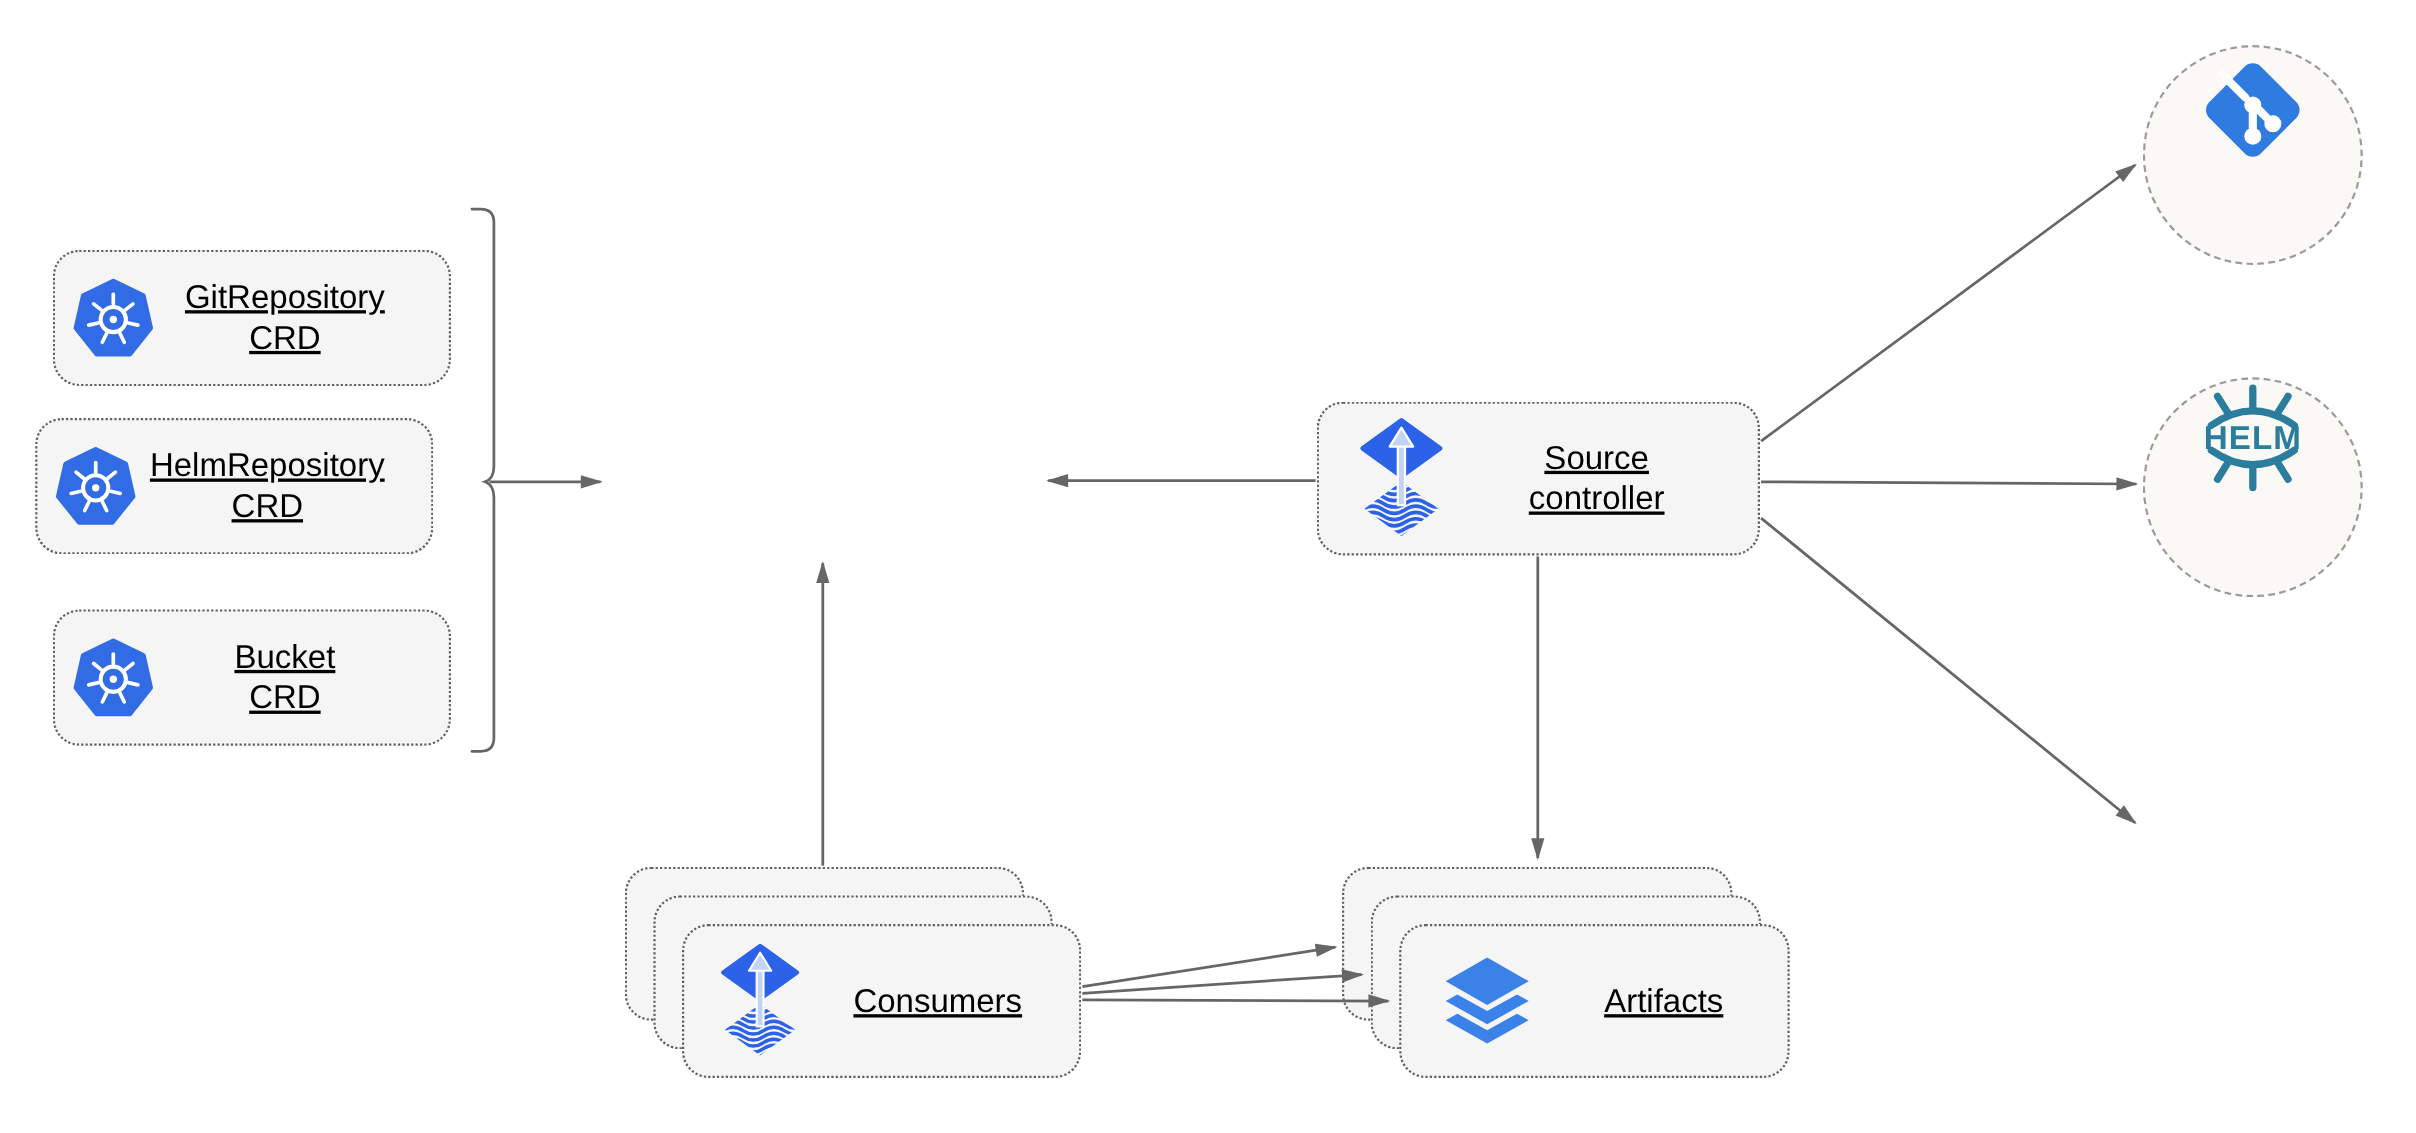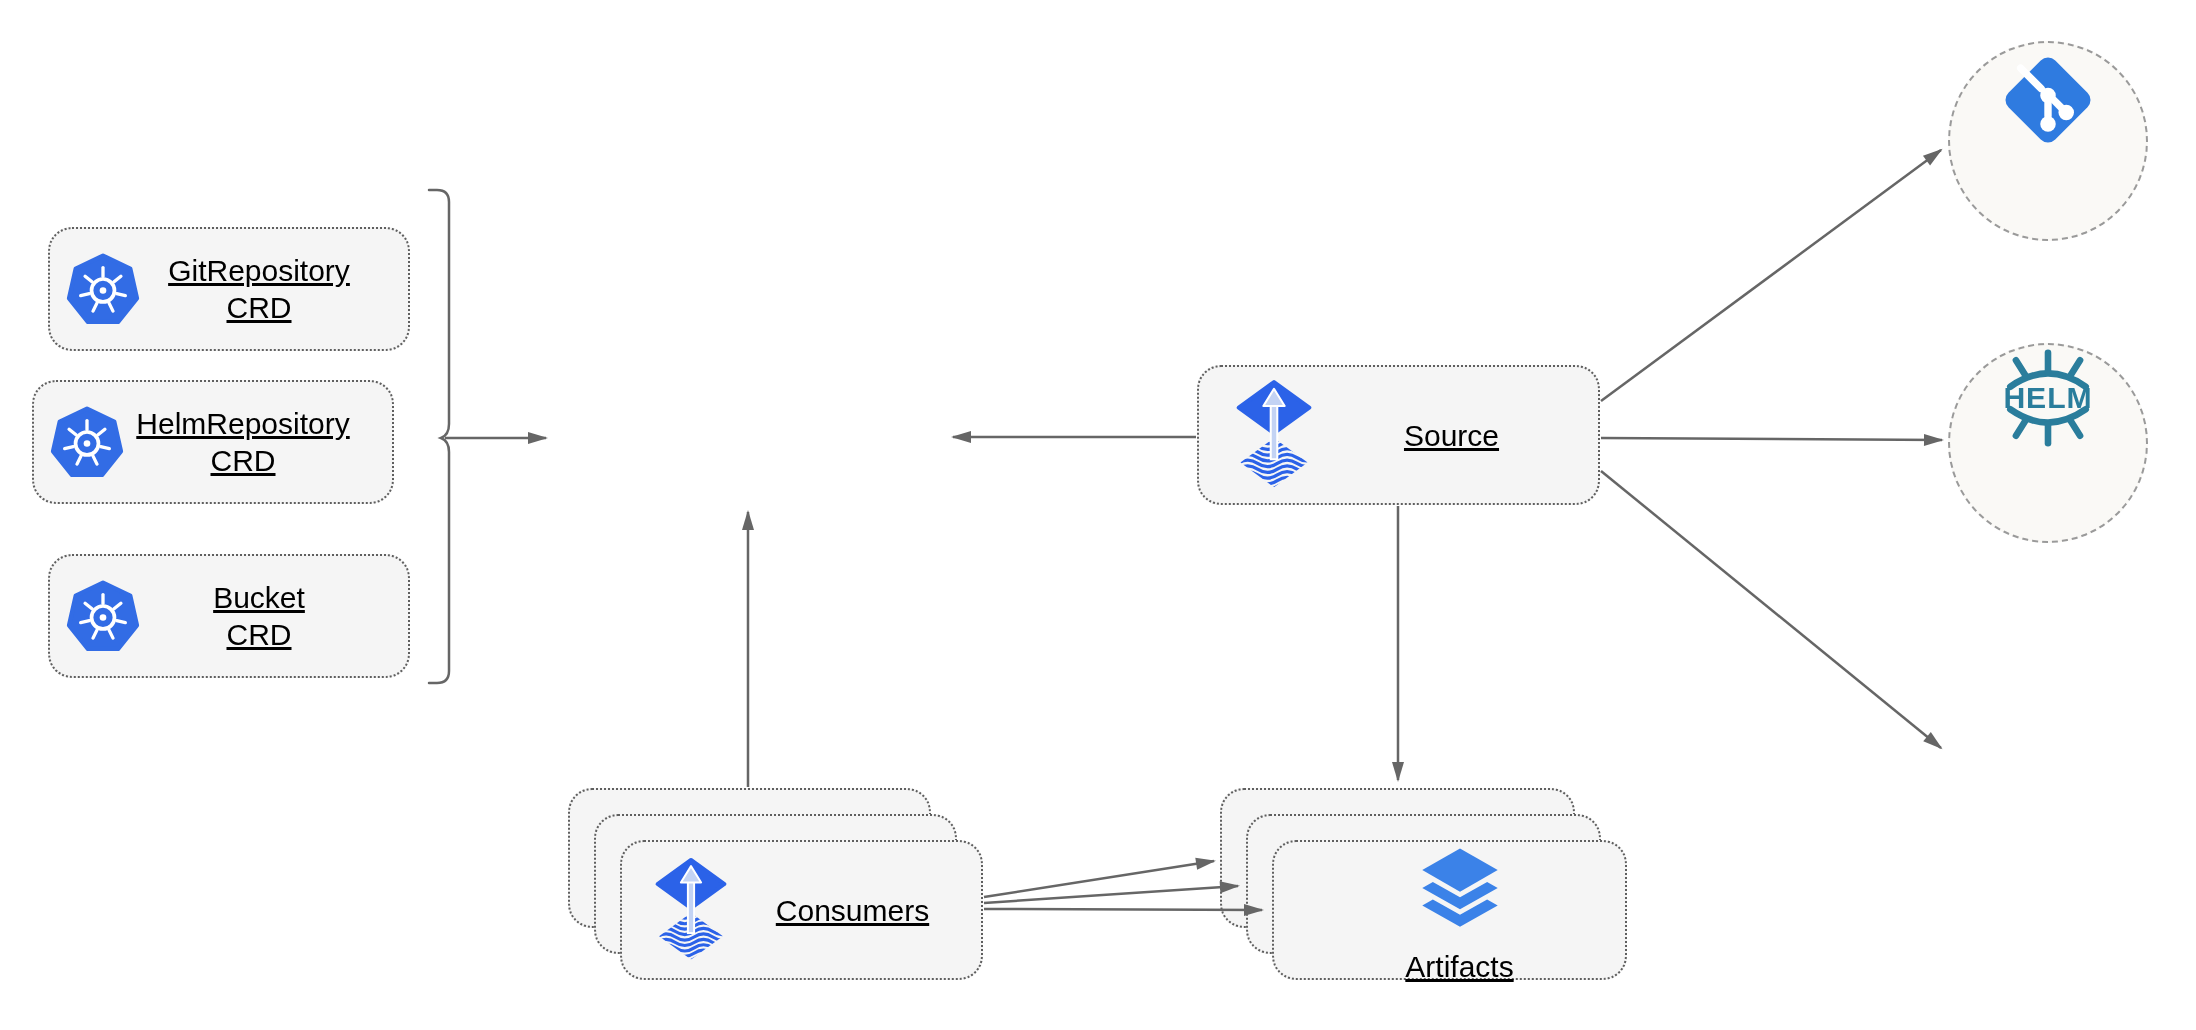--- a/index.html
+++ b/index.html
@@ -112,20 +112,21 @@
             <path d="M6 111 q12 -8 24 0 t24 0 t24 0 t24 0"></path>
           <path d="M6 118 q12 -8 24 0 t24 0 t24 0 t24 0"></path>
             <path d="M6 125 q12 -8 24 0 t24 0 t24 0 t24 0"></path>
           <path d="M6 132 q12 -8 24 0 t24 0 t24 0 t24 0"></path>
         </g>
         <rect x="46" y="31" width="8" height="68" style="fill:var(--flux_arrow,#c3d3f4)" stroke="#fff" stroke-width="2.5"></rect>
         <polygon points="50,13 63,34 37,34" style="fill:var(--flux_arrow,#c3d3f4)" stroke="#fff" stroke-width="2.5" stroke-linejoin="round"></polygon>
       </svg>
       <div class="lbl">
         <div>Source</div>
+          <div>controller</div>
       </div>
     </div>
 
     <div class="stack" style="left:568px;top:788px;width:363px;height:140px;"></div>
     <div class="stack" style="left:594px;top:814px;width:363px;height:140px;"></div>
     <div class="node" style="left:620px;top:840px;width:363px;height:140px;padding:0 12px 0 30px;gap:6px;justify-content:space-between;">
       <svg class="icn" width="78" height="109" viewBox="0 0 100 140">
         <defs>
             <clipPath id="fluxclip2">
               <path d="M50 73 L91 103 L50 133 L9 103 Z"></path>
@@ -144,21 +145,21 @@
           <path d="M6 132 q12 -8 24 0 t24 0 t24 0 t24 0"></path>
         </g>
         <rect x="46" y="31" width="8" height="68" style="fill:var(--flux_arrow,#c3d3f4)" stroke="#fff" stroke-width="2.5"></rect>
         <polygon points="50,13 63,34 37,34" style="fill:var(--flux_arrow,#c3d3f4)" stroke="#fff" stroke-width="2.5" stroke-linejoin="round"></polygon>
       </svg>
       <div class="lbl">Consumers</div>
     </div>
 
     <div class="stack" style="left:1220px;top:788px;width:355px;height:140px;"></div>
     <div class="stack" style="left:1246px;top:814px;width:355px;height:140px;"></div>
-    <div class="node" style="left:1272px;top:840px;width:355px;height:140px;padding:0 12px 0 32px;gap:14px;flex-direction:column;">
+    <div class="node" style="left:1272px;top:840px;width:355px;height:140px;padding:0 12px 0 32px;gap:14px;">
       <svg class="icn" width="92" height="92" viewBox="0 0 100 100">
         <g style="fill:var(--layers_blue,#3b82e8)">
           <path d="M50 7 L91 30.5 L50 54 L9 30.5 Z"></path>
           <path d="M9 50 L50 73 L91 50 L79.5 43.5 L50 60 L20.5 43.5 Z"></path>
           <path d="M9 69 L50 92 L91 69 L79.5 62.5 L50 79 L20.5 62.5 Z"></path>
         </g>
       </svg>
       <div class="lbl">Artifacts</div>
     </div>
 

